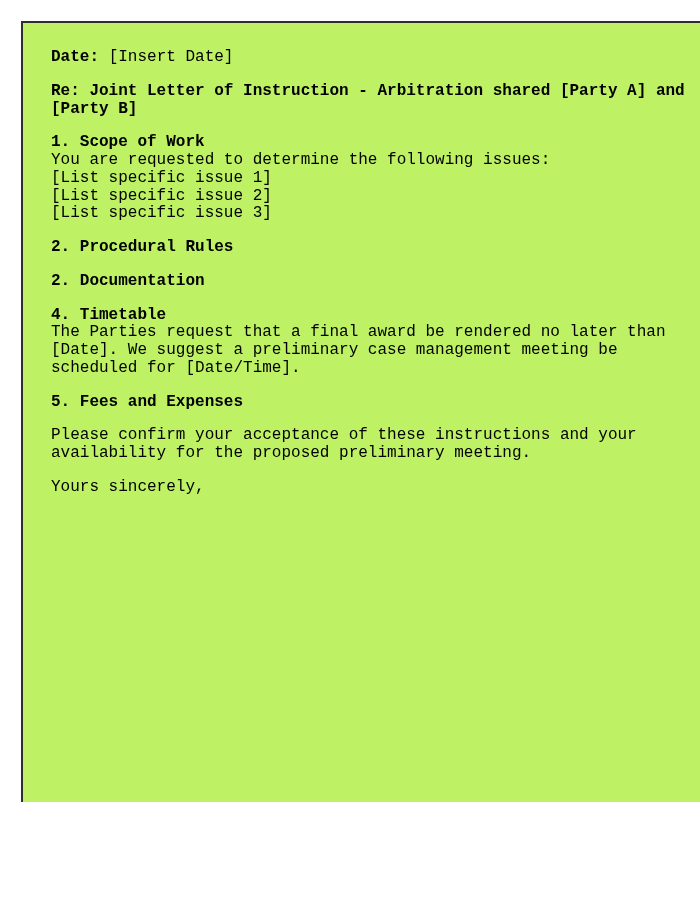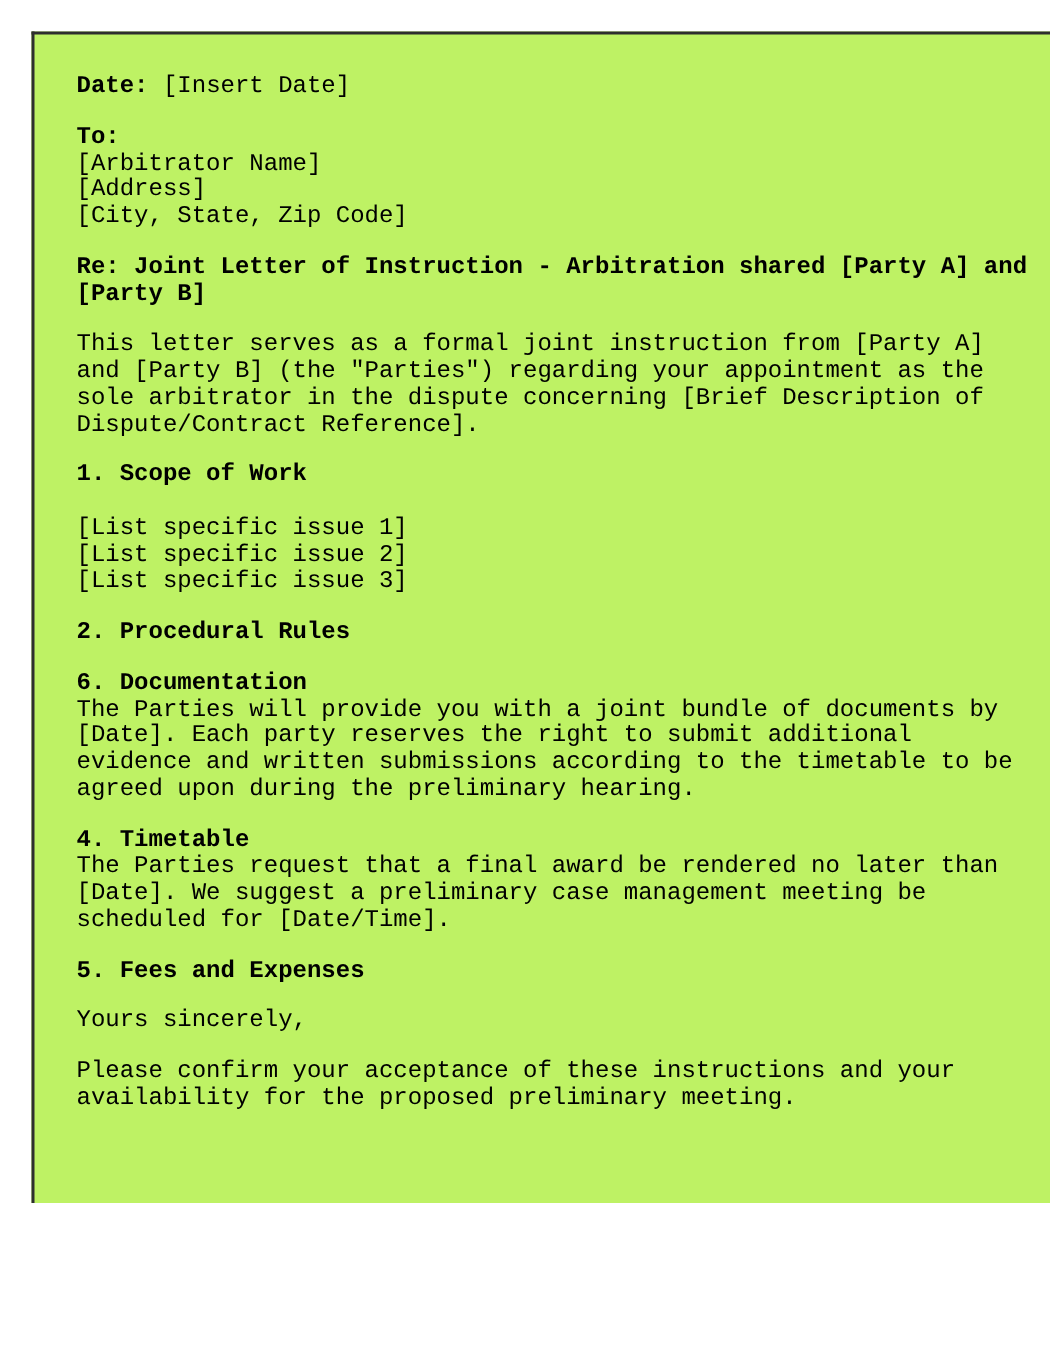--- a/index.html
+++ b/index.html
@@ -39,46 +39,41 @@
   }
 </style>
 </head>
 <body>
 
 <div class="page">
   <div class="letter">
 
     <p><strong>Date:</strong> <span>[Insert Date]</span></p>
 
-    <p><strong>To:</strong><br>
-      <span>[Arbitrator Name]</span><br>
-      <span>[Address]</span><br>
-      <span>[City, State, Zip Code]</span></p>
 
     <p><strong>Re: Joint Letter of Instruction - Arbitration shared [Party A] and [Party B]</strong></p>
 
 
-    <p>This letter serves as a formal joint instruction from [Party A] and [Party B] (the "Parties") regarding your appointment as the sole arbitrator in the dispute concerning [Brief Description of Dispute/Contract Reference].</p>
 
     <p><strong>1. Scope of Work</strong><br>
-      <br>
+      <span>You are requested to determine the following issues:</span><br>
       <span>[List specific issue 1]</span><br>
       <span>[List specific issue 2]</span><br>
       <span>[List specific issue 3]</span></p>
 
     <p><strong>2. Procedural Rules</strong><br>
       </p>
 
-    <p><strong>6. Documentation</strong><br>
-      <span>The Parties will provide you with a joint bundle of documents by [Date]. Each party reserves the right to submit additional evidence and written submissions according to the timetable to be agreed upon during the preliminary hearing.</span></p>
+    <p><strong>2. Documentation</strong><br>
+      </p>
 
     <p><strong>4. Timetable</strong><br>
       <span>The Parties request that a final award be rendered no later than [Date]. We suggest a preliminary case management meeting be scheduled for [Date/Time].</span></p>
 
     <p><strong>5. Fees and Expenses</strong><br>
       </p>
 
+    <p>Please confirm your acceptance of these instructions and your availability for the proposed preliminary meeting.</p>
+
     <p>Yours sincerely,</p>
-
-    <p>Please confirm your acceptance of these instructions and your availability for the proposed preliminary meeting.</p>
 
   </div>
 </div>
 
 </body></html>

